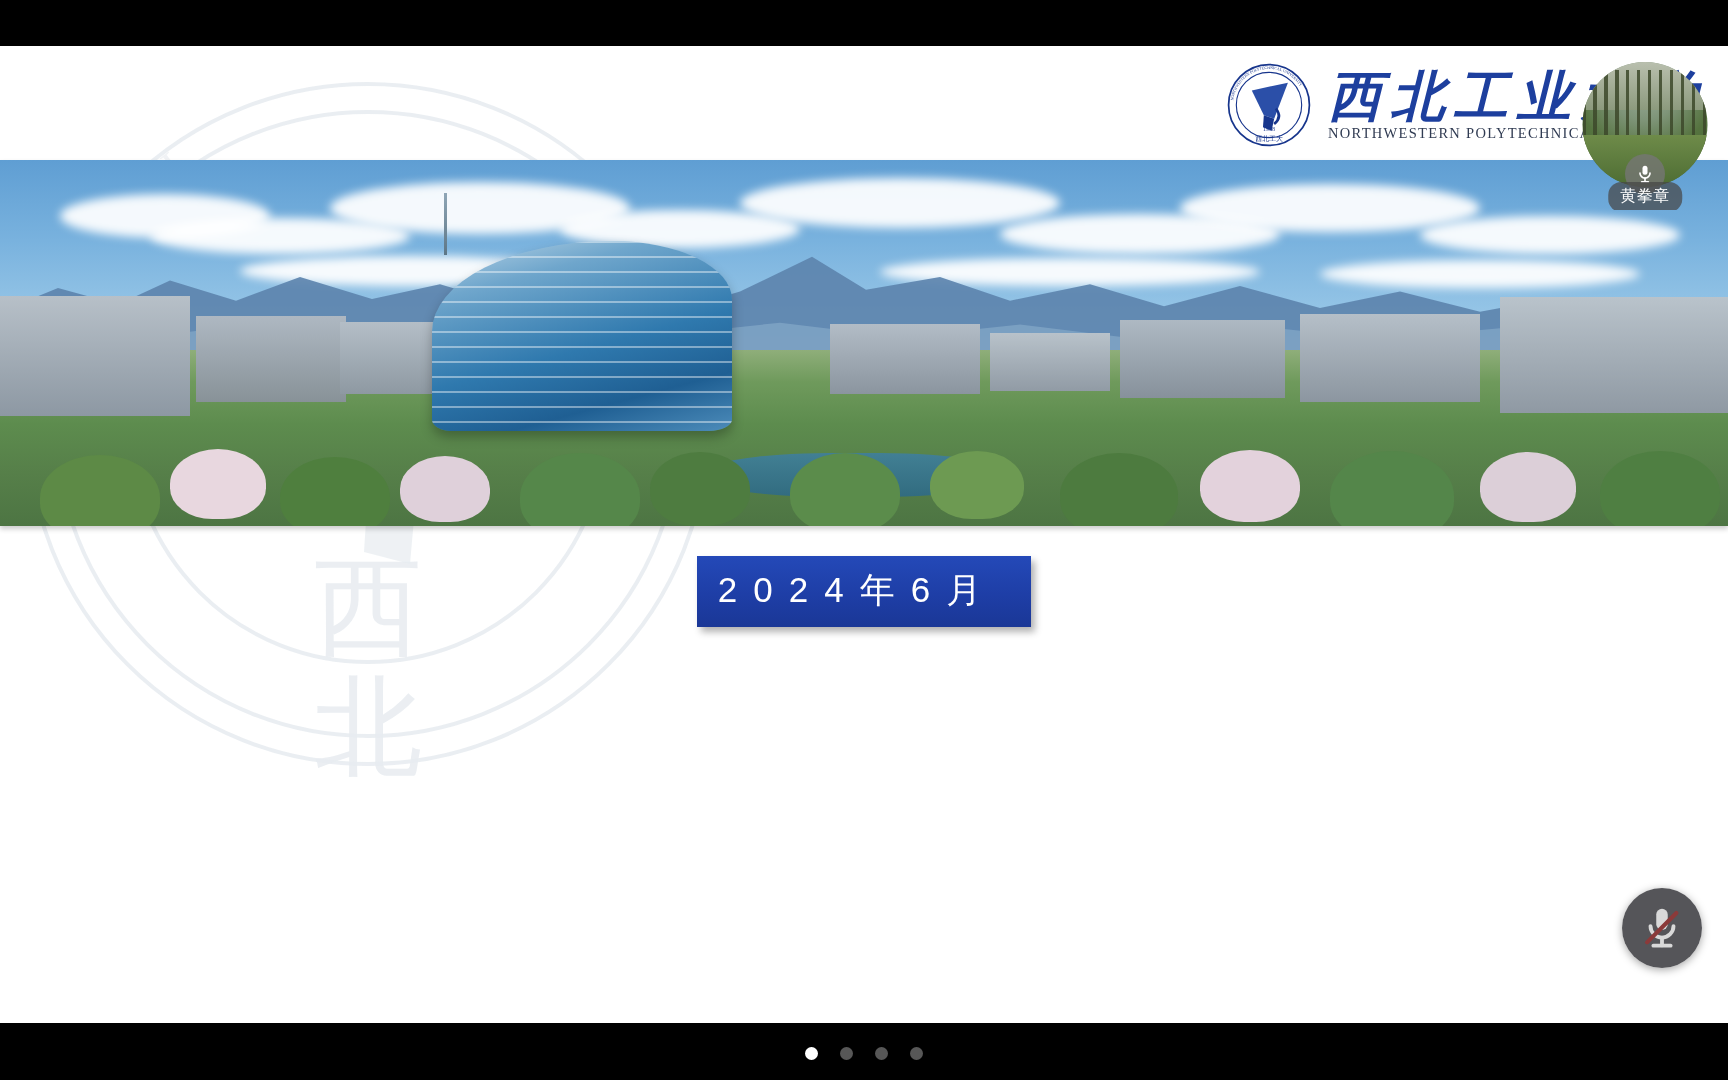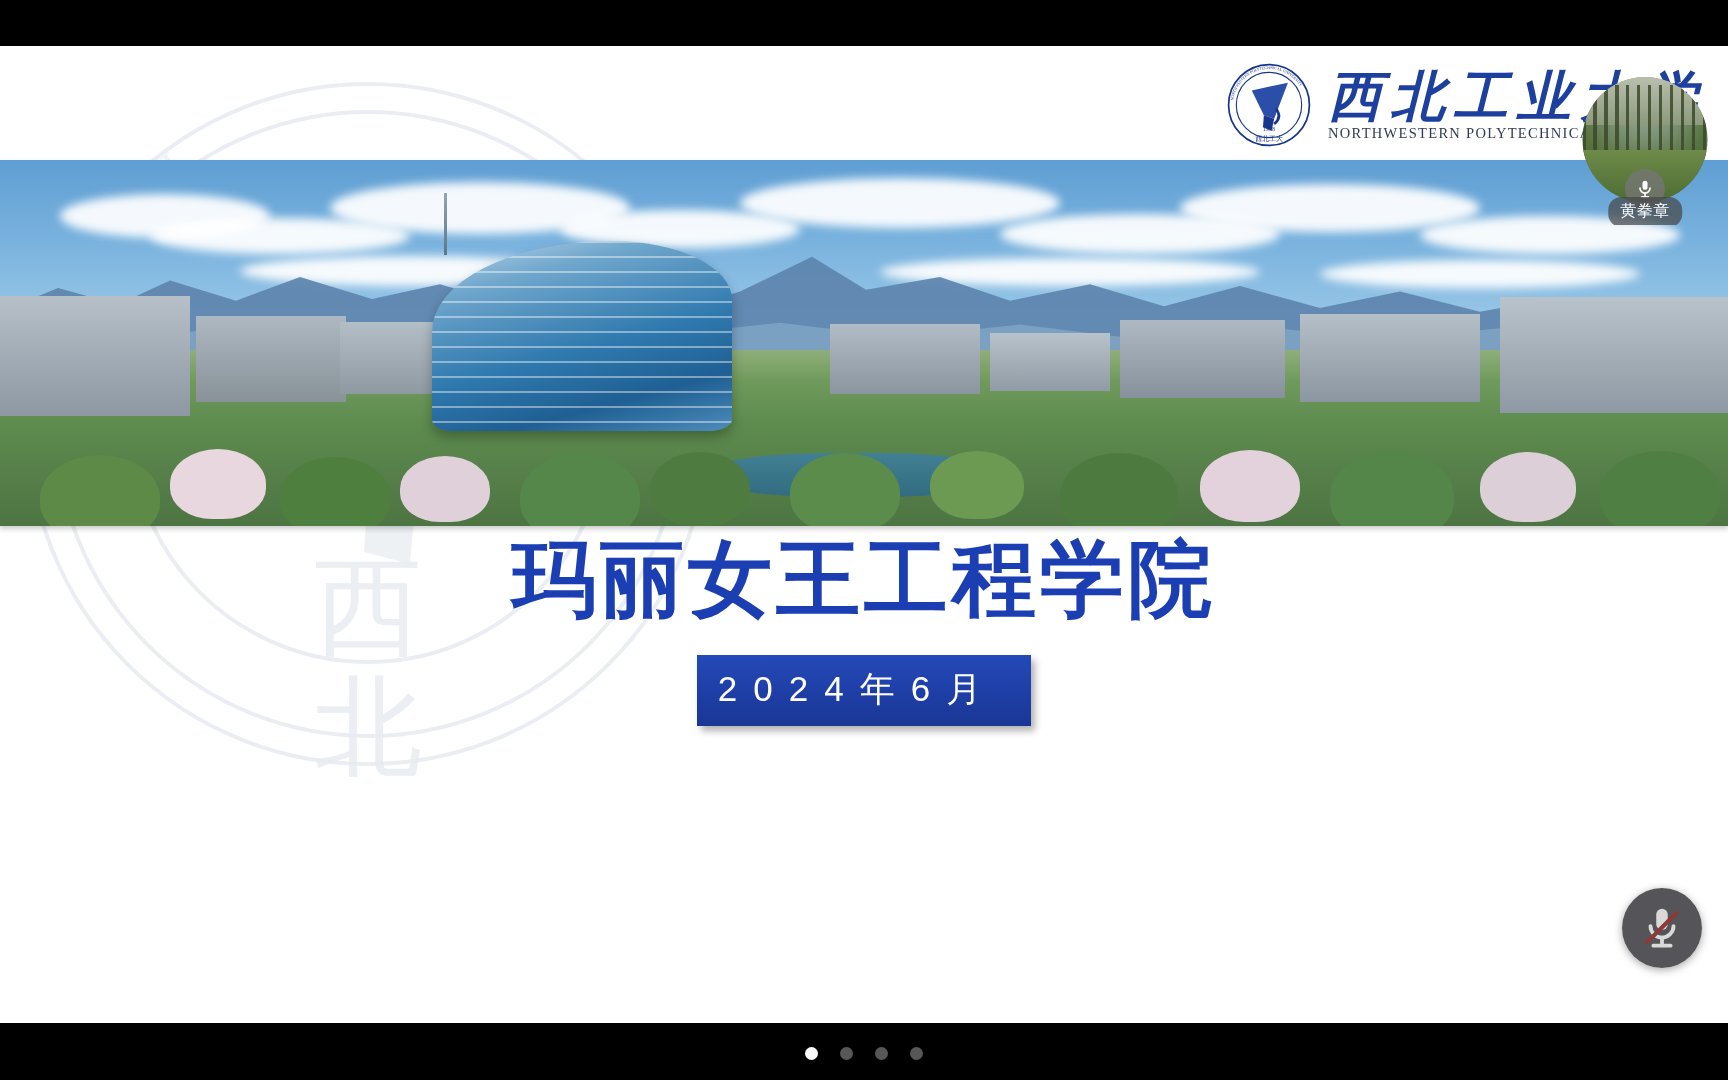--- a/index.html
+++ b/index.html
@@ -167,21 +167,21 @@
     font-size:35px;
     font-weight:400;
     letter-spacing:16px;
     padding:11px 34px 13px 21px;
     box-shadow:4px 5px 7px rgba(0,0,0,.30);
   }
 
   
   #participant-tile{
     position:absolute;
-    right:8px; top:75px;
+    right:8px; top:60px;
     width:150px; height:150px;
     z-index:50;
     overflow:hidden;
   }
   #participant-avatar{
     position:absolute;
     left:50%; top:2px; transform:translateX(-50%);
     width:125px; height:125px;
     border-radius:50%;
     background:
@@ -371,21 +371,20 @@
       <div class="tree" style="left:790px; bottom:-2%; width:110px; height:80px; background:#5b8c4b;"></div>
       <div class="tree" style="left:930px; bottom:2%;  width:94px;  height:68px; background:#6d9a52;"></div>
       <div class="tree" style="left:1060px;bottom:-3%; width:118px; height:84px; background:#4d7b3f;"></div>
       <div class="tree" style="left:1200px;bottom:1%;  width:100px; height:72px; background:#e3d2dc;"></div>
       <div class="tree" style="left:1330px;bottom:-4%; width:124px; height:90px; background:#54864a;"></div>
       <div class="tree" style="left:1480px;bottom:1%;  width:96px;  height:70px; background:#dccfd8;"></div>
       <div class="tree" style="left:1600px;bottom:-3%; width:120px; height:86px; background:#4f7f42;"></div>
     </div>
 
     <div id="title-area">
-      <div class="title-line" id="title-line-1">玛丽女王工程学院</div>
 
       <div id="date-badge-wrap">
         <div id="date-badge">2024年6月</div>
       </div>
     </div>
   </div>
 
   <div id="participant-tile">
     <div id="participant-avatar">
       <div class="av-sky"></div>

